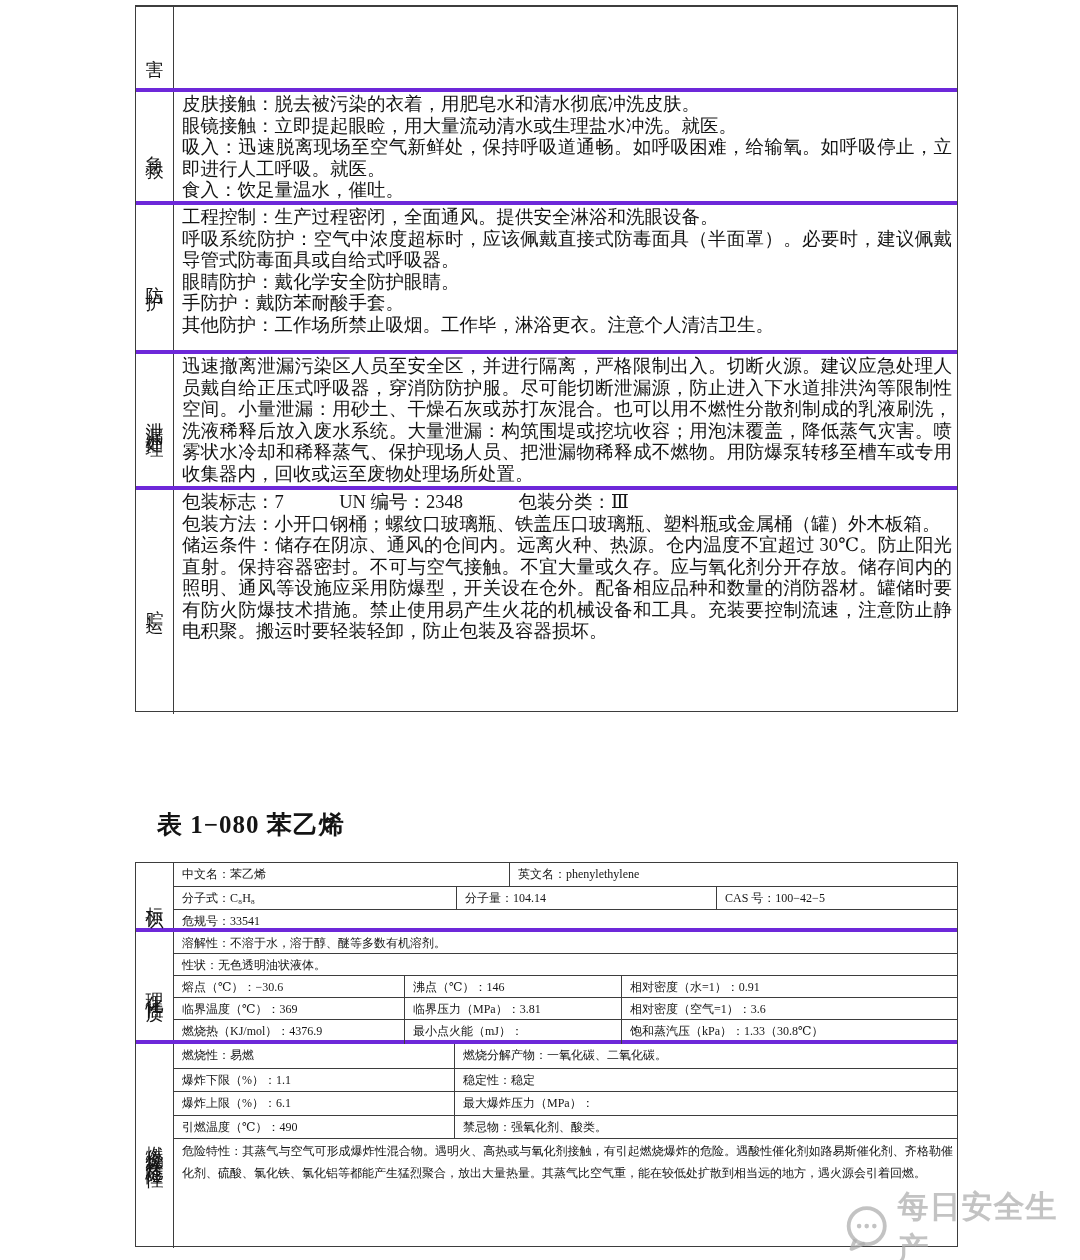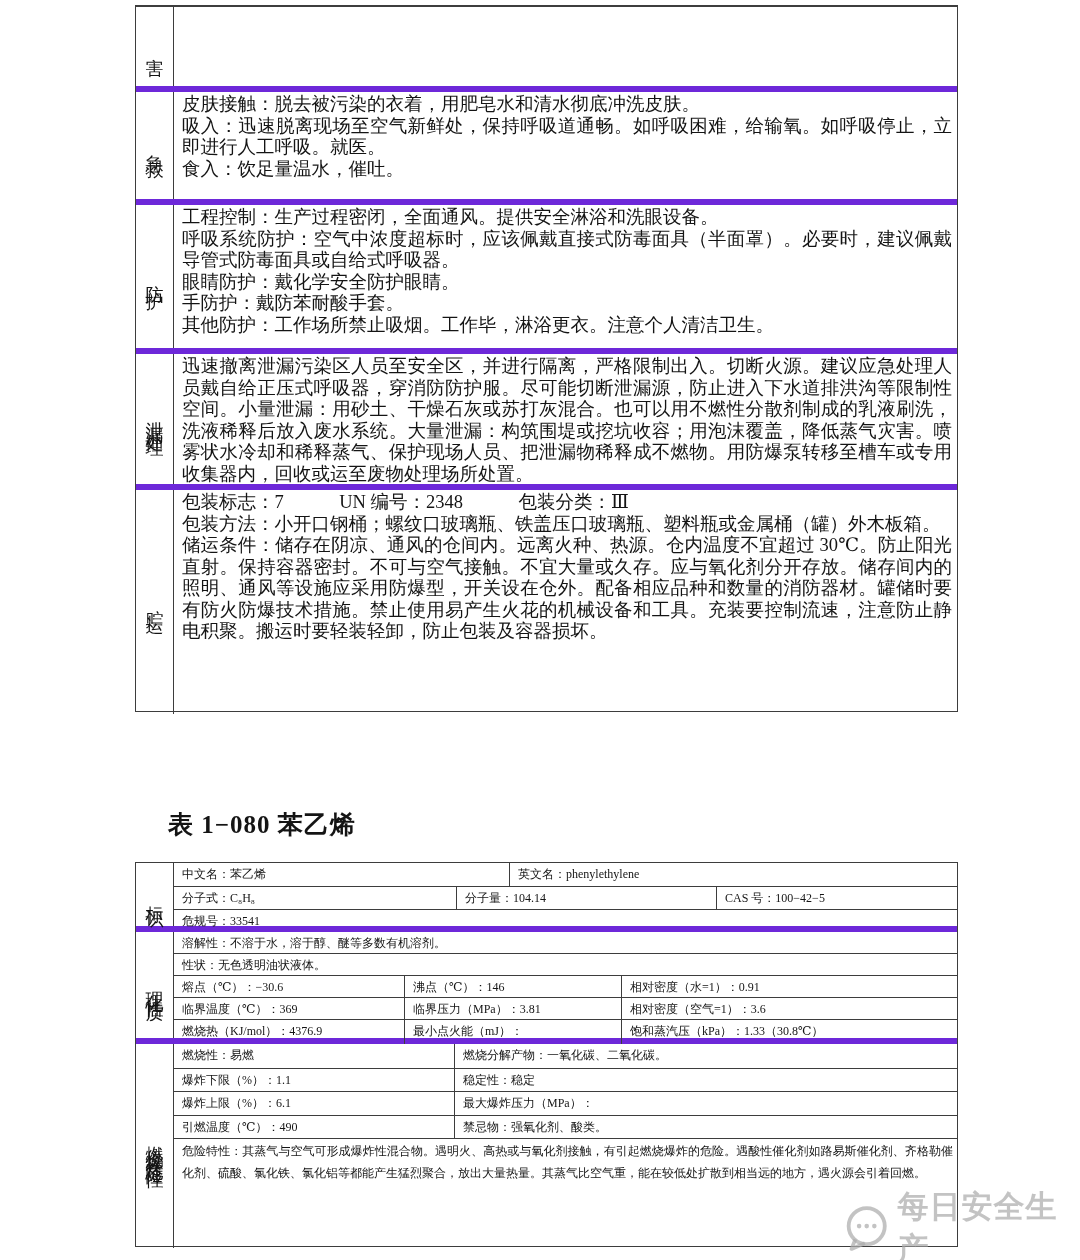--- a/index.html
+++ b/index.html
@@ -3,33 +3,33 @@
 <meta charset="utf-8">
 <style>
   html,body{margin:0;padding:0;background:#ffffff;}
   .canvas{
     position:relative;width:1080px;height:1260px;background:#ffffff;overflow:hidden;
     font-family:"Liberation Serif","DejaVu Serif",serif;color:#141414;
   }
   
   .tbl{position:absolute;left:135px;width:823px;box-sizing:border-box;
        border:1.5px solid #3d3d3d;background:#fff;}
-  .sect{display:flex;box-sizing:border-box;border-bottom:6px solid #6d28d9;}
+  .sect{display:flex;box-sizing:border-box;border-bottom:4px solid #6d28d9;}
   .tbl .sect:last-child{border-bottom:none;}
   .vlabel{width:38px;flex:0 0 38px;box-sizing:border-box;border-right:1px solid #3d3d3d;
           display:flex;align-items:center;justify-content:center;
           font-size:18px;}
   .vlabel span{writing-mode:vertical-rl;text-orientation:upright;letter-spacing:6px;}
   .body{flex:1 1 auto;box-sizing:border-box;overflow:hidden;}
   
   .t1{top:5px;height:707px;border-top-width:2.5px;}
   .t1 .body{padding:2px 5px 0 8px;font-size:18.5px;line-height:21.5px;}
   .t1 p{margin:0;text-align:justify;}
   
-  .doc-title{position:absolute;left:168px;top:808px;margin:0;
+  .doc-title{position:absolute;left:157px;top:808px;margin:0;
              font-size:25px;font-weight:bold;letter-spacing:1px;}
   
   .t2{top:862px;height:385px;}
   .t2 .rows{flex:1 1 auto;display:flex;flex-direction:column;min-width:0;}
   .t2 .r{display:flex;box-sizing:border-box;border-bottom:1px solid #3d3d3d;overflow:hidden;}
   .t2 .rows .r:last-child{border-bottom:none;}
   .t2 .c{box-sizing:border-box;padding:1px 4px 0 8px;font-size:12px;line-height:20px;
          white-space:nowrap;overflow:hidden;border-right:1px solid #3d3d3d;}
   .t2 .c:last-child{border-right:none;flex:1 1 auto;}
   .t2 .c.w336{flex:0 0 336px;}
@@ -64,20 +64,21 @@
         </div>
       <div class="body"></div>
     </div>
 
     <div class="sect" style="height:113px">
       <div class="vlabel">
           <span>急救</span>
         </div>
       <div class="body">
         <p>皮肤接触：脱去被污染的衣着，用肥皂水和清水彻底冲洗皮肤。</p>
+        <p>眼镜接触：立即提起眼睑，用大量流动清水或生理盐水冲洗。就医。</p>
         <p>吸入：迅速脱离现场至空气新鲜处，保持呼吸道通畅。如呼吸困难，给输氧。如呼吸停止，立即进行人工呼吸。就医。</p>
         <p>食入：饮足量温水，催吐。</p>
       </div>
     </div>
 
     <div class="sect" style="height:149px">
       <div class="vlabel">
           <span>防护</span>
         </div>
       <div class="body">

